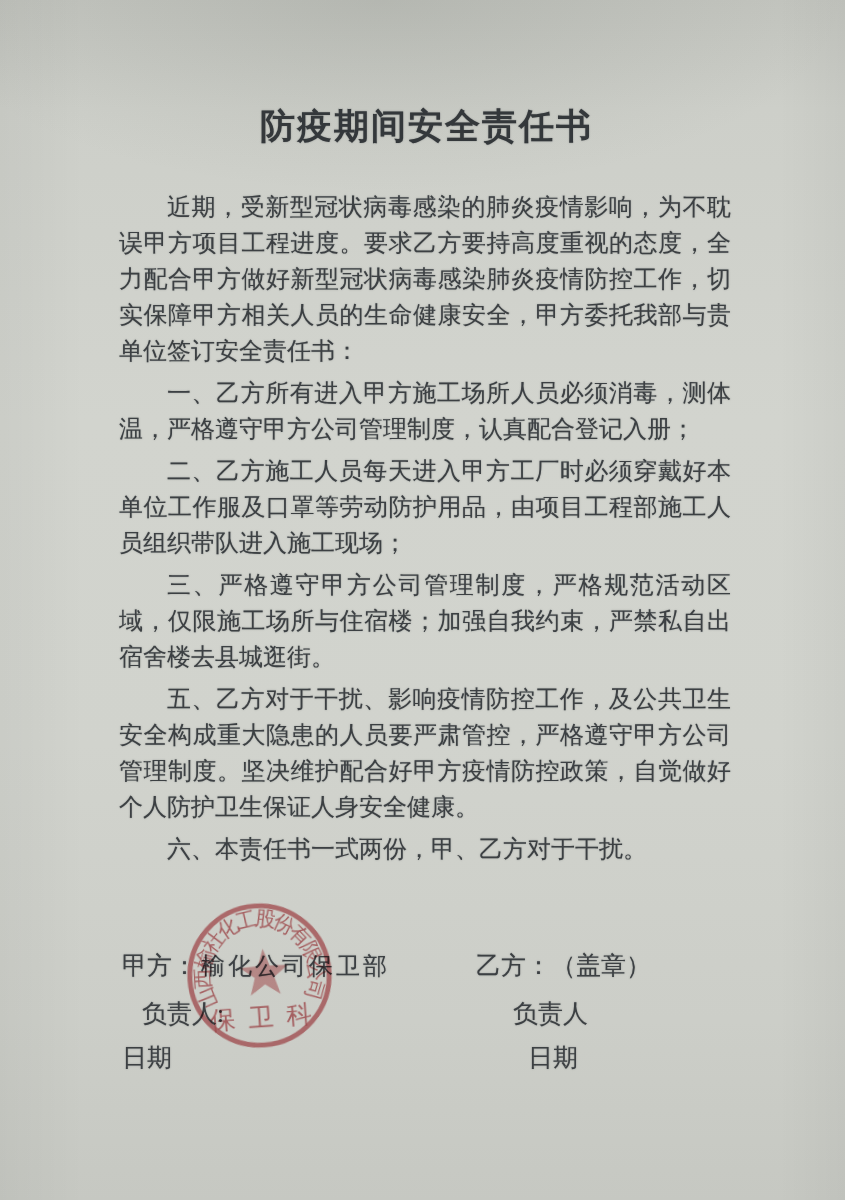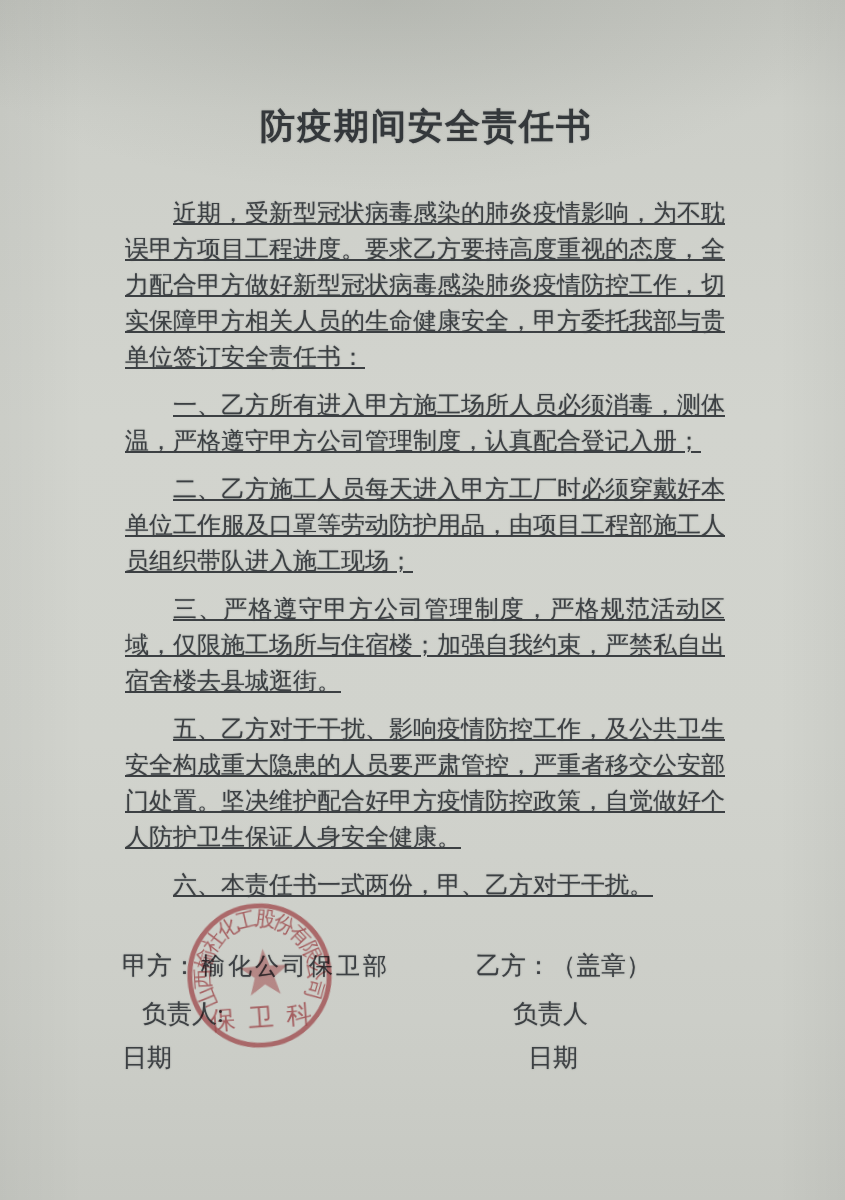--- a/index.html
+++ b/index.html
@@ -38,25 +38,24 @@
     position: absolute;
     left: 113px;
     top: 183px;
     width: 624px;
     font-size: 24px;
     line-height: 36px;
     color: #3c4043;
     text-shadow: 0 0 1.5px rgba(66,70,74,0.5);
   }
   .content p {
-    margin: 12px;
+    margin: 6px;
     padding: 0;
     text-indent: 2em;
     text-align: justify;
-    text-decoration: underline;
   }
   .sig {
     position: absolute;
     font-size: 25px;
     color: #3c4043;
     white-space: nowrap;
     text-shadow: 0 0 1.5px rgba(66,70,74,0.5);
   }
   .sig-value {
     font-size: 24px;
@@ -109,21 +108,21 @@
 
 <div class="page">
 
   <h1 class="title">防疫期间安全责任书</h1>
 
   <main class="content">
     <p>近期，受新型冠状病毒感染的肺炎疫情影响，为不耽误甲方项目工程进度。要求乙方要持高度重视的态度，全力配合甲方做好新型冠状病毒感染肺炎疫情防控工作，切实保障甲方相关人员的生命健康安全，甲方委托我部与贵单位签订安全责任书：</p>
     <p>一、乙方所有进入甲方施工场所人员必须消毒，测体温，严格遵守甲方公司管理制度，认真配合登记入册；</p>
     <p>二、乙方施工人员每天进入甲方工厂时必须穿戴好本单位工作服及口罩等劳动防护用品，由项目工程部施工人员组织带队进入施工现场；</p>
     <p>三、严格遵守甲方公司管理制度，严格规范活动区域，仅限施工场所与住宿楼；加强自我约束，严禁私自出宿舍楼去县城逛街。</p>
-    <p>五、乙方对于干扰、影响疫情防控工作，及公共卫生安全构成重大隐患的人员要严肃管控，严重者移交公安部门处置。坚决维护配合好甲方疫情防控政策，自觉做好个人防护卫生保证人身安全健康。</p>
+    <p>五、乙方对于干扰、影响疫情防控工作，及公共卫生安全构成重大隐患的人员要严肃管控，严格遵守甲方公司管理制度。坚决维护配合好甲方疫情防控政策，自觉做好个人防护卫生保证人身安全健康。</p>
     <p>六、本责任书一式两份，甲、乙方对于干扰。</p>
   </main>
 
   <div>
     <span class="sig" style="left:122px; top:949px;">
       <span>甲方：</span><span class="sig-value">榆化公司保卫部</span>
     </span>
     <span class="sig" style="left:476px; top:949px;">乙方：（盖章）</span>
 
     <span class="sig" style="left:122px; top:997px;margin-left:20px;">负责人:</span>

